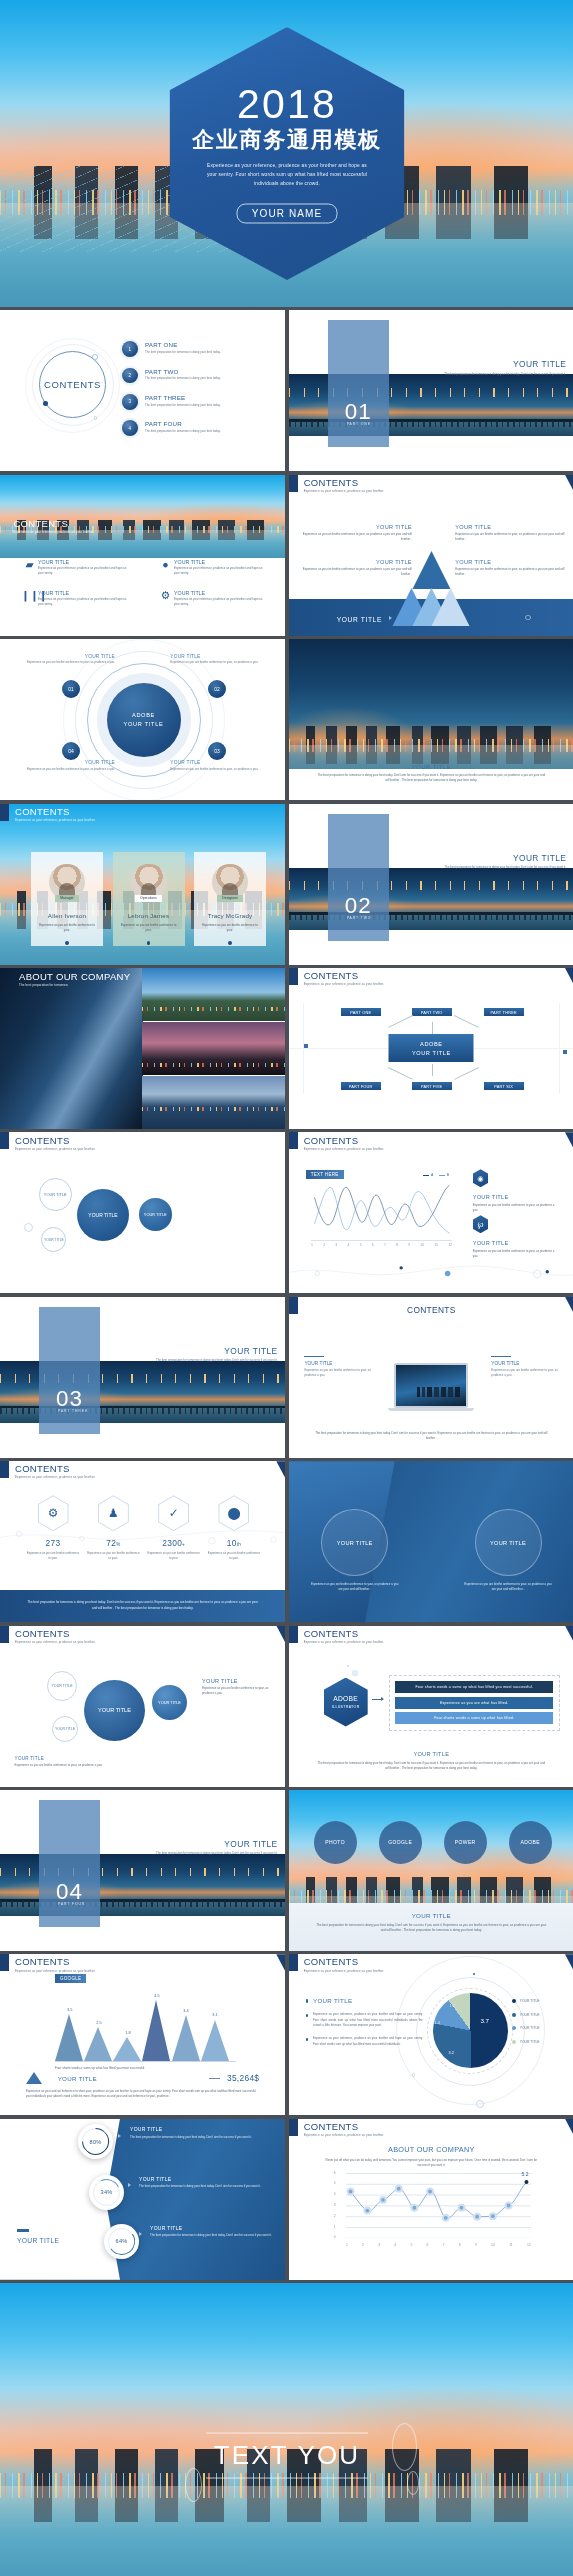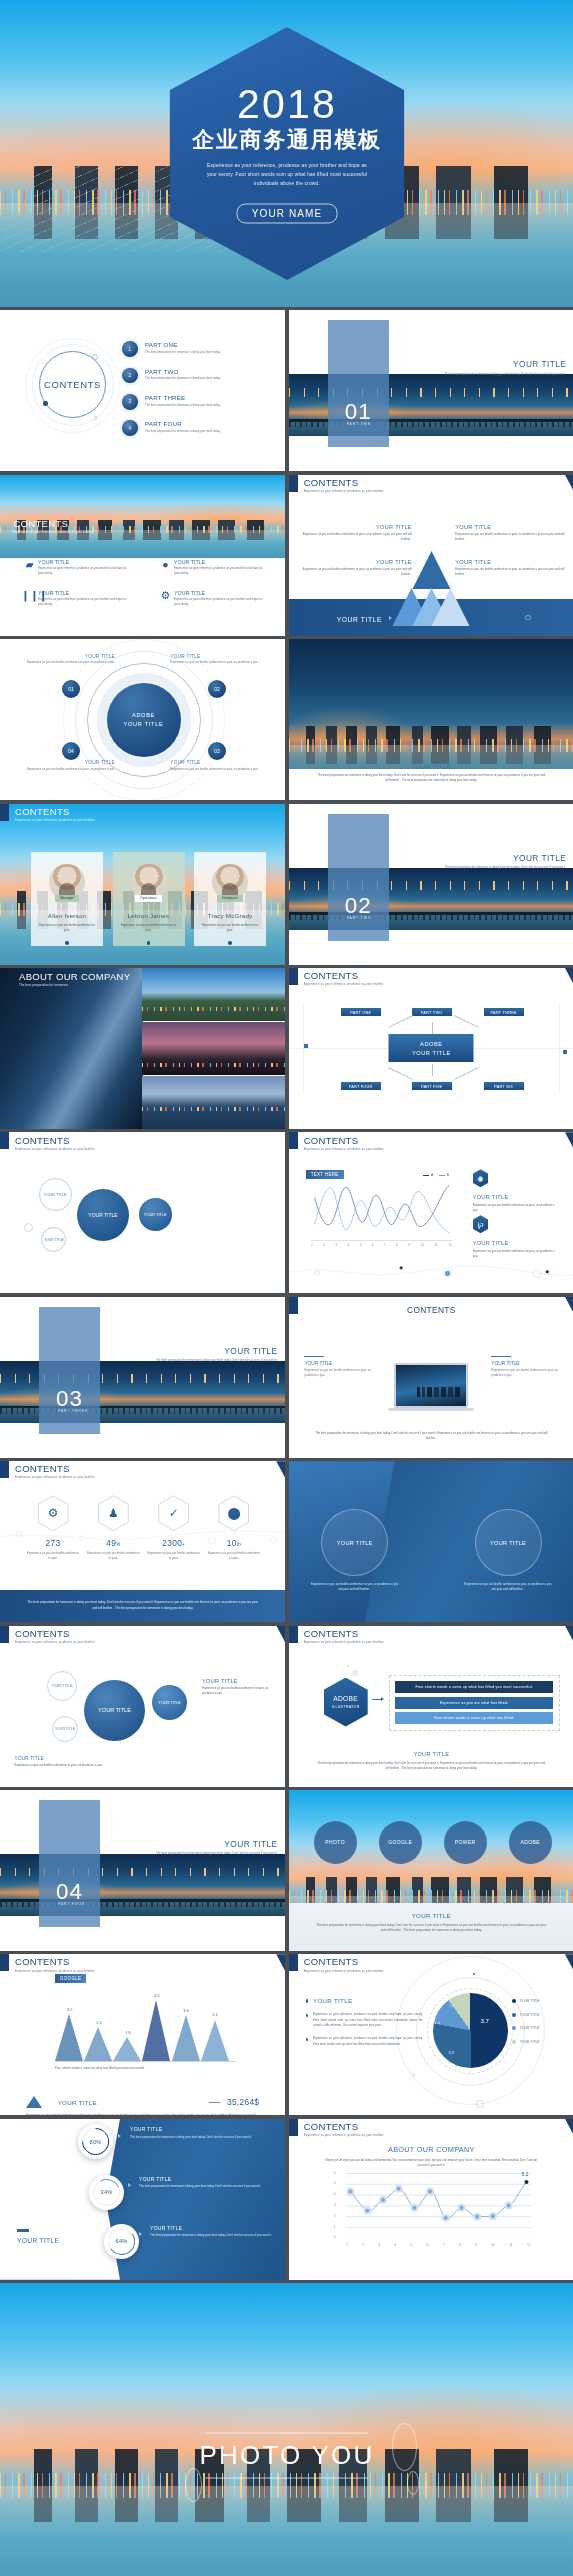--- a/index.html
+++ b/index.html
@@ -308,21 +308,21 @@
   .abars { position:absolute; left:100px; top:49px; width:171px; border:0.6px dashed #c3cfdc; padding:5.6px 5.6px; }
   .abar { height:11.8px; display:flex; align-items:center; justify-content:center;
           color:#fff; font-size:3.6px; margin-bottom:3.9px; letter-spacing:0.2px; }
 
   
   .mt-wrap { position:absolute; left:55px; top:40px; width:178px; height:67px; }
   .mt { position:absolute; bottom:0; width:0; height:0;
         border-left:14.6px solid transparent; border-right:14.6px solid transparent; }
   .mt-lbl { position:absolute; color:#3c70a4; font-size:3.9px; transform:translateX(-50%); }
   .mt-cap { position:absolute; left:55px; top:112px; color:#5d6d7e; font-size:3.1px; }
-  .mt-foot { position:absolute; left:26px; top:142px; right:26px; }
+  .mt-foot { position:absolute; left:26px; top:118px; right:26px; }
   .mt-total { color:#2d5f94; font-size:8.4px; letter-spacing:0.3px; }
 
   
   .pie { position:absolute; right:66px; top:39px; width:75px; height:75px; border-radius:50%;
          background:conic-gradient(#0f3566 0 50%, #2d6697 50% 78%, #5e9ad1 78% 90%, #c2d5bd 90% 100%);
          transform:rotate(0deg); }
   .pie-ring { position:absolute; border-radius:50%; border:0.6px solid #e8eef5; }
   .pie-lbl { position:absolute; color:#fff; font-size:3.9px; }
   .pie-lbl.big { font-size:6.2px; }
   .pie-lbl.dk { color:#dfe9f2; }
@@ -819,21 +819,21 @@
           <div class="stathex">
               <div>⚙</div>
             </div>
           <div class="statnum"><span>273</span><small></small></div>
           <div class="statp">Experience as you are brothe areference to your.</div>
         </div>
         <div class="stat">
           <div class="stathex">
               <div>♟</div>
             </div>
-          <div class="statnum"><span>49</span><small>%</small></div>
+          <div class="statnum"><span>72</span><small>%</small></div>
           <div class="statp">Experience as you are brothe areference to your.</div>
         </div>
         <div class="stat">
           <div class="stathex">
               <div>✓</div>
             </div>
           <div class="statnum"><span>2300</span><small>+</small></div>
           <div class="statp">Experience as you are brothe areference to your.</div>
         </div>
         <div class="stat">
@@ -1157,19 +1157,19 @@
 
   <div class="slide full sky-dusk">
     <div class="skyline"></div>
     <div class="citylights"></div>
     <div class="water"></div>
     <div class="ovl" style="left:185px;top:185px;width:17px;height:34px;"></div>
     <div class="ovl" style="left:392px;top:140px;width:25px;height:48px;"></div>
     <div class="ovl" style="left:407px;top:188px;width:12.3px;height:23.5px;"></div>
     <div class="ty">
       <div class="ln"></div>
-      <h1>PHOTO YOU</h1>
+      <h1>TEXT YOU</h1>
       <div class="ln"></div>
     </div>
   </div>
 
 </div>
 
 
 </body></html>

